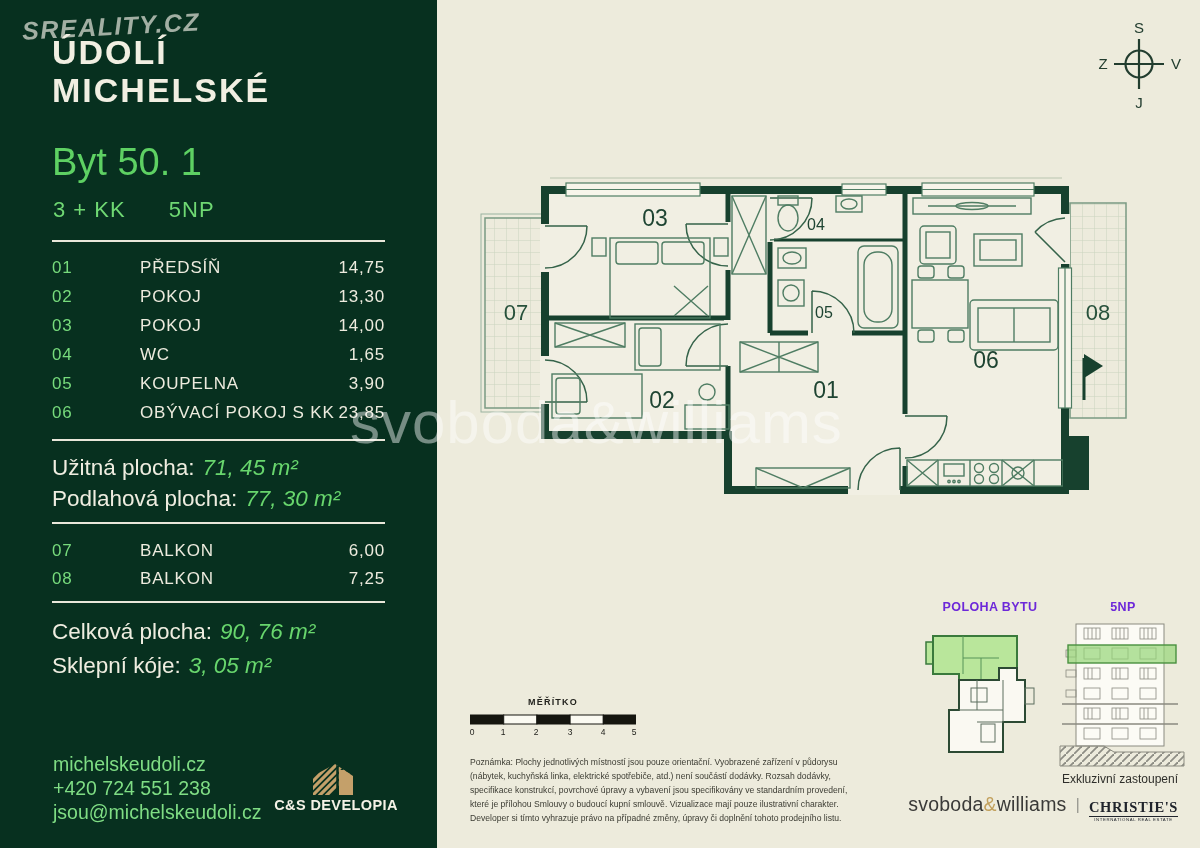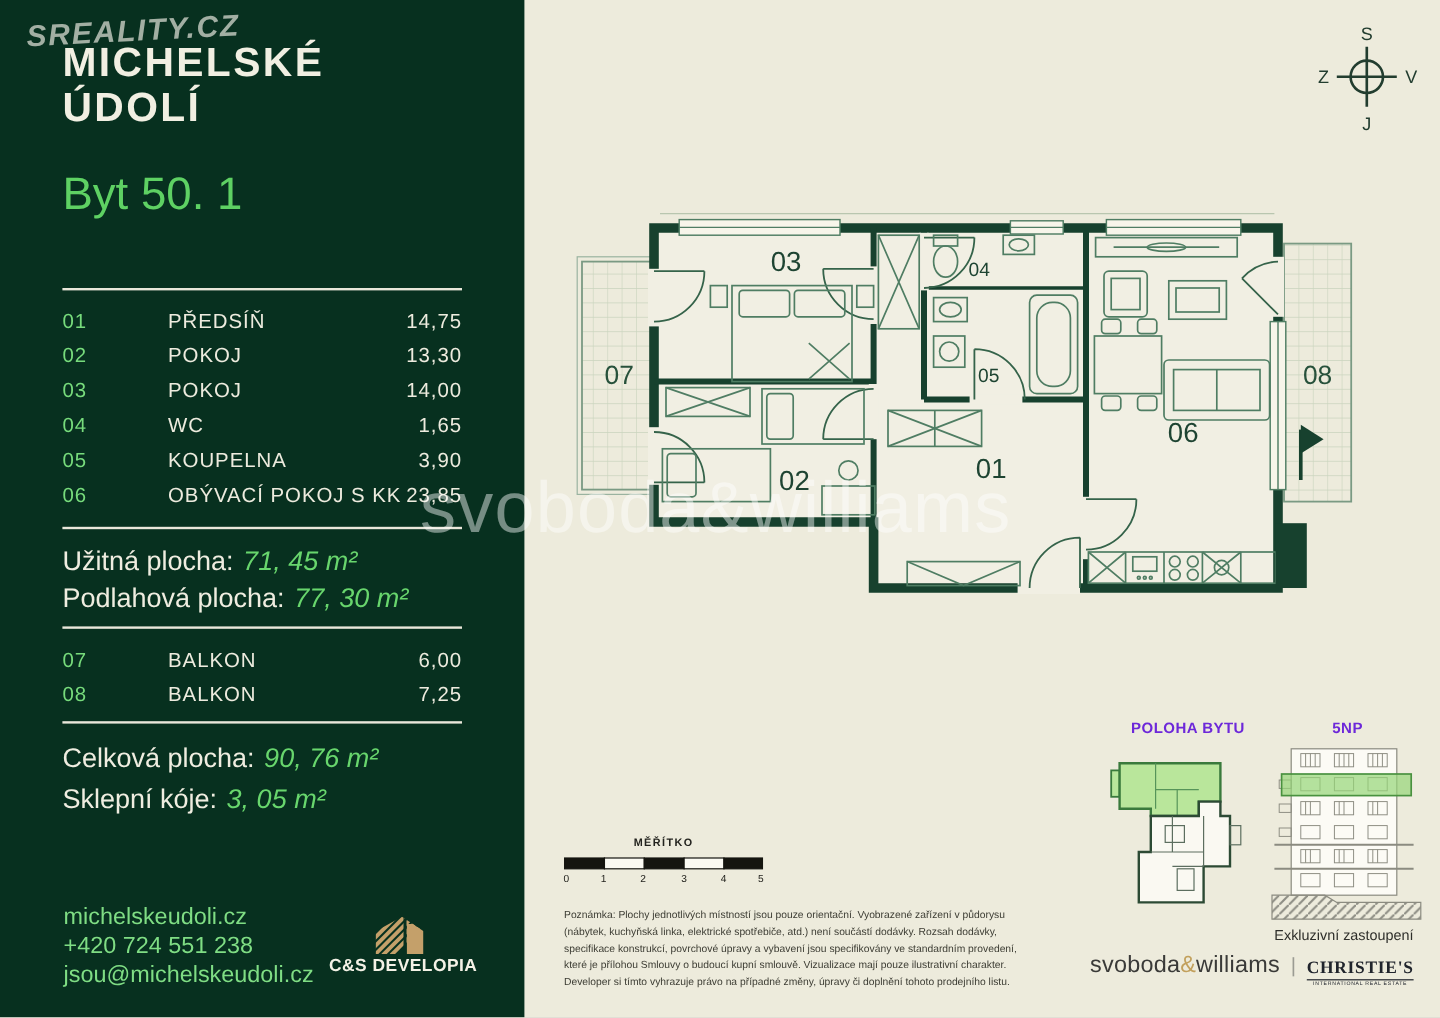--- a/index.html
+++ b/index.html
@@ -53,24 +53,28 @@
   .christies .sub{font-size:4.3px;letter-spacing:.6px;color:#20242C;margin-top:1px;}
 </style>
 </head>
 <body>
 
 <div class="page">
 
   <div class="sidebar">
     <div class="srealogo">SREALITY.CZ</div>
     <div class="project">
+      <div>ÚDOLÍ</div>
       <div>MICHELSKÉ</div>
-      <div>ÚDOLÍ</div>
     </div>
     <div class="unit-title">Byt 50. 1</div>
+    <div class="unit-sub">
+      <span>3 + KK</span>
+      <span class="gap">5NP</span>
+    </div>
 
     <div class="hr" style="top:240px"></div>
 
     <div class="rtable" style="top:253px">
       <div class="trow">
         <span class="num">01</span>
         <span class="nm">PŘEDSÍŇ</span>
         <span class="ar">14,75</span>
       </div>
       <div class="trow">

